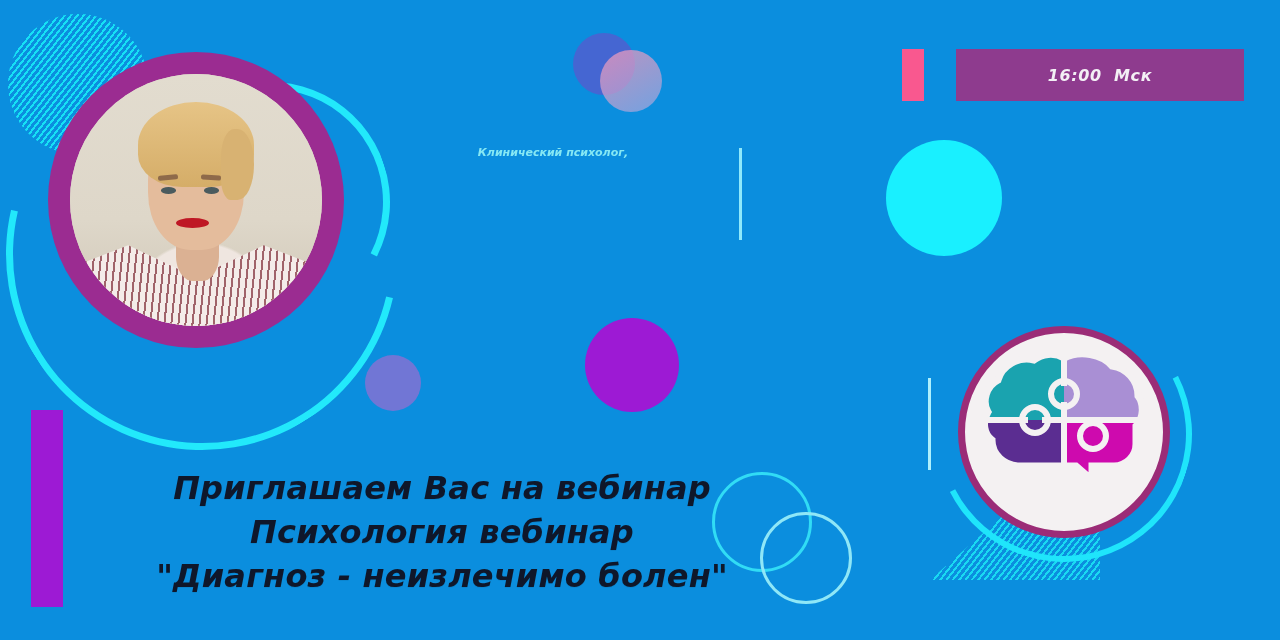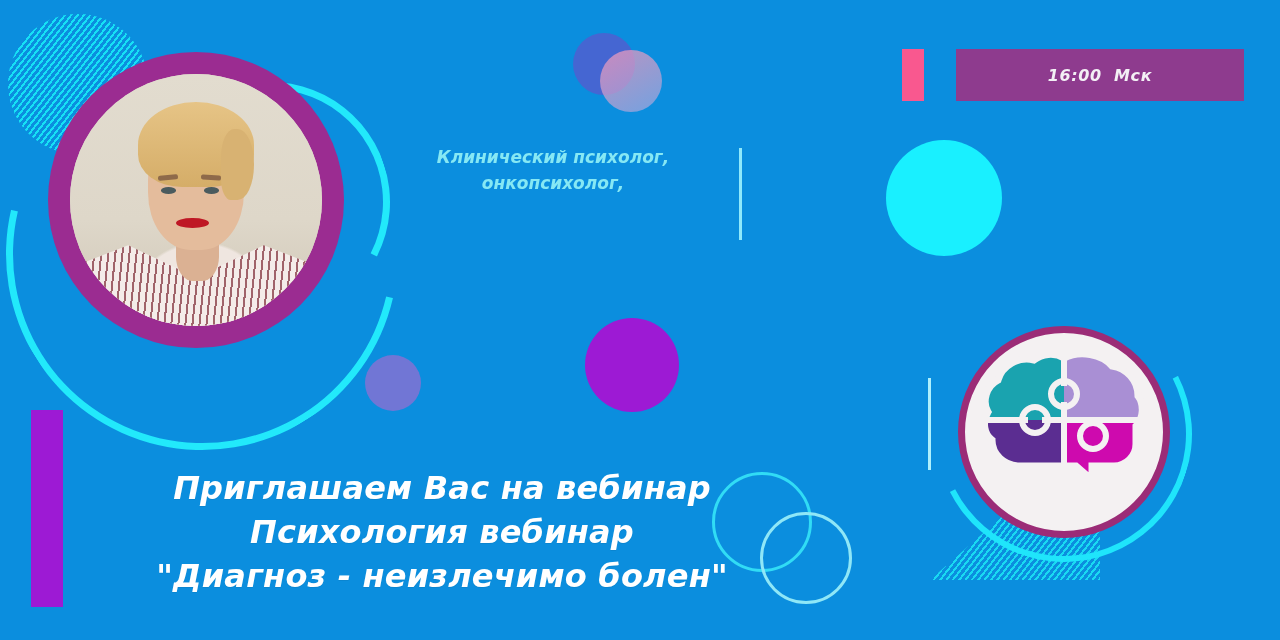--- a/index.html
+++ b/index.html
@@ -249,33 +249,33 @@
     color: #ffffff;
     font-size: 25px;
     font-weight: 700;
     font-style: italic;
     line-height: 1.32;
     letter-spacing: 0.2px;
   }
   #speaker-roles {
     margin-top: 24px;
     color: #86e8f4;
-    font-size: 17px;
+    font-size: 11px;
     font-weight: 700;
     font-style: italic;
     line-height: 1.55;
   }
 
   
   #headline {
     position: absolute;
     left: 112px; top: 467px;
     width: 660px;
     text-align: center;
-    color: #ffffff;
+    color: #0f172a;
     font-size: 32px;
     font-weight: 700;
     font-style: italic;
     line-height: 1.37;
     letter-spacing: 0.2px;
     text-shadow: 0 1px 0 rgba(0,0,0,0.06);
   }
 
   
   #brain-logo-wrap {
@@ -342,21 +342,20 @@
   <div id="time-badge-group">
     <div id="time-badge-accent"></div>
     <div id="time-badge">
       <span id="time-badge-label">16:00  Мск</span>
     </div>
   </div>
 
   <div id="speaker-block">
     <div id="speaker-roles">
       <div>Клинический психолог,</div>
-      <div>онкопсихолог,</div>
     </div>
   </div>
 
   <div id="headline">
     <div>Приглашаем Вас на вебинар</div>
     <div>Психология вебинар</div>
     <div>"Диагноз - неизлечимо болен"</div>
   </div>
 
   <div id="brain-logo-wrap">

